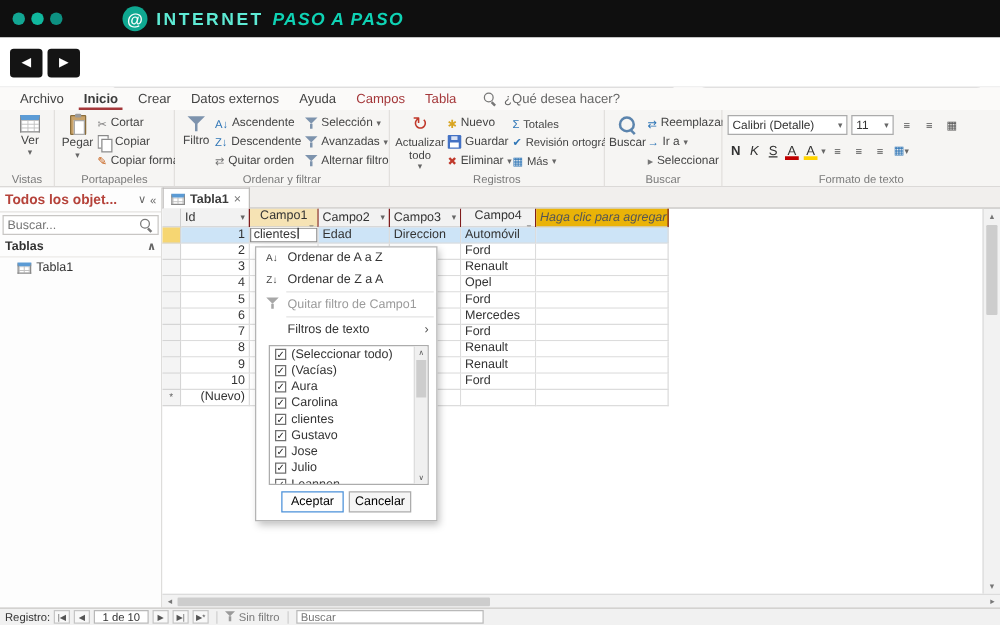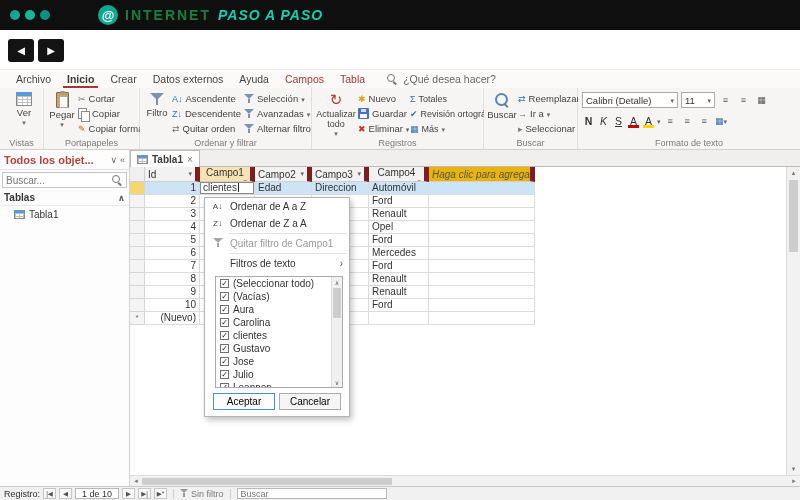--- a/index.html
+++ b/index.html
@@ -7,21 +7,21 @@
   .stage{position:relative;width:800px;height:500px;background:#fff;overflow:hidden;font-size:11px;color:#333;}
 
   
   .topbar{position:absolute;left:0;top:0;width:800px;height:30px;background:#0f0f0f;display:flex;align-items:center;}
   .dots{display:flex;gap:5px;margin-left:10px;}
   .dot{width:10px;height:10px;border-radius:50%;background:#12a693;}
   .dot.d2{background:#10b89e;}
   .dot.d3{background:#0d9182;}
   .brand{display:flex;align-items:center;gap:7px;margin-left:48px;}
   .logo-circle{width:20px;height:20px;border-radius:50%;background:#0fa891;color:#fff;font-weight:bold;font-size:13px;display:flex;align-items:center;justify-content:center;}
-  .brand-left{color:#15803d;font-weight:bold;font-size:14px;letter-spacing:2px;}
+  .brand-left{color:#5eead4;font-weight:bold;font-size:14px;letter-spacing:2px;}
   .brand-right{color:#0fd2b4;font-weight:bold;font-style:italic;font-size:14px;letter-spacing:1px;}
 
   
   .chrome{position:absolute;left:0;top:30px;width:800px;height:40px;background:#fff;border-bottom:1px solid #ececec;}
   .navbtn{position:absolute;top:9px;width:26px;height:23px;background:#141414;color:#fff;border:none;border-radius:3px;font-size:10px;cursor:pointer;}
   .navbtn.back{left:8px;}
   .navbtn.fwd{left:38px;}
   .addressbar{position:absolute;left:90px;top:40px;width:450px;height:21px;border:1px solid #8f8f8f;border-radius:2px;background:#fff;}
   .addressbar input{width:100%;height:100%;border:none;outline:none;padding:0 6px;font-size:11px;}
   .searchpill{position:absolute;left:554px;top:40px;width:238px;height:21px;border:1px solid #9a9a9a;border-radius:11px;background:#fff;display:flex;align-items:center;padding:0 8px;gap:6px;}
@@ -100,21 +100,21 @@
   
   .main{position:absolute;left:130px;top:150px;width:670px;height:336px;background:#fafafa;}
   .tabstrip{position:absolute;left:0;top:0;width:670px;height:17px;background:#f1efed;border-bottom:1px solid #bdbbb9;}
   .tab{position:absolute;left:0;top:0;height:17px;background:#fff;border:1px solid #bdbbb9;border-bottom:none;display:flex;align-items:center;gap:4px;padding:0 6px;font-size:10px;font-weight:bold;color:#3b3b3b;cursor:pointer;}
   .tab-close{font-size:10px;color:#777;font-weight:normal;cursor:pointer;}
 
   .grid{position:absolute;left:0;top:17px;width:656px;height:308px;background:#fff;}
   .thead{display:flex;height:15px;}
   .corner{width:15px;height:15px;background:#f0f0f0;border-right:1px solid #cfcfcf;border-bottom:1px solid #cfcfcf;}
   .cols{display:flex;}
-  .col{height:15px;background:#f2f2f2;border-right:5px solid #7f1d1d;border-bottom:1px solid #cfcfcf;display:flex;align-items:center;padding:0 3px;font-size:10px;color:#333;white-space:nowrap;overflow:hidden;cursor:pointer;}
+  .col{height:15px;background:#f2f2f2;border-right:1px solid #7f1d1d;border-bottom:1px solid #cfcfcf;display:flex;align-items:center;padding:0 3px;font-size:10px;color:#333;white-space:nowrap;overflow:hidden;cursor:pointer;}
   .col .dd{margin-left:auto;font-size:7px;color:#666;}
   .col:nth-child(1){width:55px;} .col:nth-child(2){width:55px;flex-direction:column;} .col:nth-child(3){width:57px;}
   .col:nth-child(4){width:57px;} .col:nth-child(5){width:60px;flex-direction:column;} .col:nth-child(6){width:106px;}
   .col.filtered{background:#f6e3b4;}
   .col.add{font-style:italic;color:#555;background:#eab308;}
   .row{display:flex;height:13px;}
   .rs{width:15px;background:#f4f4f4;border-right:1px solid #d5d5d5;border-bottom:1px solid #d5d5d5;font-size:8px;color:#666;text-align:center;line-height:12px;cursor:pointer;}
   .cell{height:13px;border-right:1px solid #dcdcdc;border-bottom:1px solid #dcdcdc;font-size:10px;line-height:12px;padding:0 3px;white-space:nowrap;overflow:hidden;background:#fff;cursor:text;}
   .idc{width:55px;text-align:right;} .c1{width:55px;} .c2{width:57px;} .c3{width:57px;} .c4{width:60px;} .addc{width:106px;}
   .row.current .cell{background:#cde4f7;}
@@ -140,21 +140,21 @@
   .fm-sep{height:1px;background:#e3e3e3;margin:1px 2px 1px 24px;}
   .fm-list{position:relative;margin:4px 6px 0 10px;border:1px solid #acacac;height:112px;overflow:hidden;background:#fff;padding-right:12px;}
   .fm-check{height:13px;display:flex;align-items:center;gap:4px;padding-left:4px;font-size:10px;color:#333;cursor:pointer;}
   .cb{width:9px;height:9px;border:1px solid #707070;background:#fff;display:flex;align-items:center;justify-content:center;flex:0 0 auto;}
   .cb span{font-size:8px;line-height:8px;color:#222;}
   .fm-scroll{position:absolute;right:0;top:0;bottom:0;width:11px;background:#f0f0f0;border-left:1px solid #ddd;}
   .fm-scroll .sa{height:10px;display:flex;align-items:center;justify-content:center;font-size:6px;color:#555;cursor:pointer;}
   .fm-scroll .sa.bot{position:absolute;bottom:0;left:0;right:0;}
   .fm-thumb{position:absolute;left:1px;top:11px;width:8px;height:30px;background:#cdcdcd;cursor:pointer;}
   .fm-buttons{display:flex;gap:4px;justify-content:center;margin-top:5px;}
-  .fm-btn{width:62px;height:17px;font-size:10px;border:1px solid #acacac;background:#f5f5f5;cursor:pointer;}
+  .fm-btn{width:50px;height:17px;font-size:10px;border:1px solid #acacac;background:#f5f5f5;cursor:pointer;}
   .fm-btn.primary{border-color:#4a90d9;background:#fdfdfd;}
 
   
   .statusbar{position:absolute;left:0;top:486px;width:800px;height:14px;background:#f1f1f1;border-top:1px solid #c9c7c5;display:flex;align-items:center;font-size:9px;color:#333;padding-left:4px;gap:3px;}
   .nb{min-width:13px;height:11px;border:1px solid #c6c6c6;background:#f8f8f8;display:flex;align-items:center;justify-content:center;font-size:6.5px;color:#555;cursor:pointer;padding:0 1px;}
   .posbox{height:11px;border:1px solid #b9b9b9;background:#fff;padding:0 6px;display:flex;align-items:center;}
   .sb-sep{width:1px;height:10px;background:#cfcfcf;margin:0 3px;}
   .filt{display:flex;align-items:center;gap:3px;color:#7a7a7a;}
   .funnel-xs{position:relative;width:8px;height:9px;}
   .funnel-xs::before{content:"";position:absolute;left:0;top:0;border-left:4px solid transparent;border-right:4px solid transparent;border-top:4px solid #9a9a9a;}

